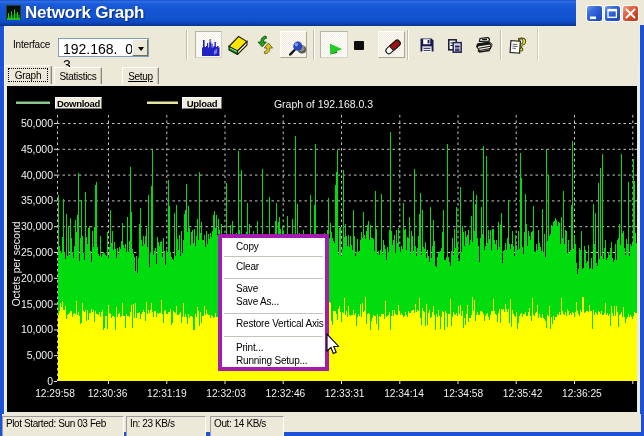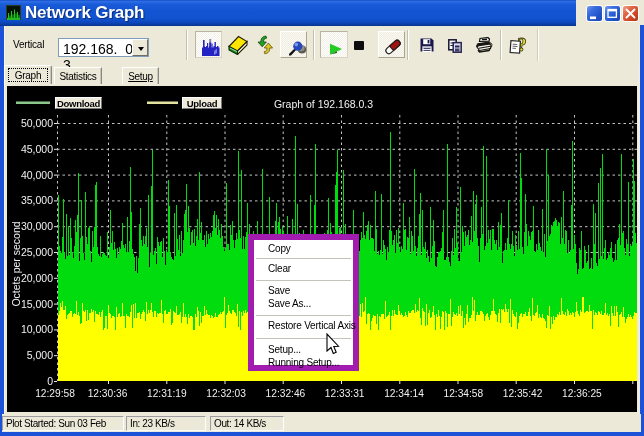--- a/index.html
+++ b/index.html
@@ -45,24 +45,24 @@
 
 #tabs { left:4px; top:65px; height:19px; font-size:10px; letter-spacing:-0.3px; }
 .tab { position:absolute; top:2px; height:17px; background:#ece9d8; border:1px solid #fff; border-bottom:none; border-right-color:#888; box-shadow:inset -1px 0 0 #c9c6b8; text-align:center; padding-top:2px; }
 #tab1 { left:0; top:0; width:48px; height:19px; border-top-left-radius:2px; border-top-right-radius:2px; z-index:2; }
 #tab1 .foc { position:absolute; left:3px; top:2px; right:3px; bottom:2px; border:1px dotted #000; padding-top:1px; }
 #tab2 { left:50px; width:48px; padding-top:3px;}
 #tab3 { left:118px; width:37px; padding-top:3px;text-decoration:underline;}
 
 
 #status { left:2px; right:3px; bottom:4px; height:18px; background:#ece9d8; font-size:10px; letter-spacing:-0.4px; }
-.pane { position:absolute; top:2px; height:15px; border:1px solid; border-color:#9d9da1 #fff #fff #9d9da1; padding:1px 0 12px 3px; background:#ece9d8; white-space:nowrap; overflow:hidden; }
-
-
-#menu { left:248px; top:234px; width:111px; height:137px; background:#fff; border:6px solid #a21caf; font-size:10px; letter-spacing:-0.2px; z-index:10; }
+.pane { position:absolute; top:2px; height:15px; border:1px solid; border-color:#9d9da1 #fff #fff #9d9da1; padding:1px 0 18px 3px; background:#ece9d8; white-space:nowrap; overflow:hidden; }
+
+
+#menu { left:218px; top:234px; width:111px; height:137px; background:#fff; border:4px solid #a21caf; font-size:10px; letter-spacing:-0.2px; z-index:10; }
 #menu .mi { position:absolute; left:14px; white-space:nowrap; }
 #menu .ms { position:absolute; left:2px; right:2px; height:1px; background:#c5c2bb; }
 </style>
 </head>
 <body>
 <div class="abs" id="bl"></div>
 <div class="abs" id="br"></div>
 <div class="abs" id="bb"></div>
 <div class="abs" id="blh"></div>
 <div class="abs" id="brh"></div>
@@ -90,21 +90,21 @@
         <rect x="3" y="3.5" width="8.4" height="7.8" fill="none" stroke="#fff" stroke-width="1.3"></rect>
         <line x1="3" y1="4.3" x2="11.4" y2="4.3" stroke="#fff" stroke-width="2.2"></line>
       </svg></div>
   <div class="wbtn" id="btncls"><svg width="15" height="15">
         <path d="M3.5 3.5 L11.5 11.5 M11.5 3.5 L3.5 11.5" stroke="#fff" stroke-width="1.9" stroke-linecap="round"></path>
       </svg></div>
 </div>
 
 <div class="abs" id="toolbar"></div>
 <div class="abs" id="tbedge"></div>
-<div class="abs lbl" id="iflabel">Vertical</div>
+<div class="abs lbl" id="iflabel">Interface</div>
 <div class="abs" id="combo">
     <span class="val">192.168.&nbsp; 0.&nbsp; 3</span>
     <span class="drop"></span>
   </div>
 
 <div class="abs sep" style="left:186px"></div>
 
 <div class="tbtn checked" style="left:195px">
 <svg width="25" height="25">
       <g fill="#2323c3">
@@ -302,21 +302,21 @@
 <div class="abs" id="menu">
   <div class="mi" style="top:3px">Copy</div>
   <div class="ms" style="top:18px"></div>
   <div class="mi" style="top:23px">Clear</div>
   <div class="ms" style="top:40px"></div>
   <div class="mi" style="top:45px">Save</div>
   <div class="mi" style="top:58px">Save As...</div>
   <div class="ms" style="top:75px"></div>
   <div class="mi" style="top:80px">Restore Vertical Axis</div>
   <div class="ms" style="top:98px"></div>
-  <div class="mi" style="top:104px">Setup...</div>
+  <div class="mi" style="top:104px">Print...</div>
   <div class="mi" style="top:117px">Running Setup...</div>
 </div>
 <svg class="abs" style="left:326px;top:333px;z-index:11" width="15" height="25">
     <polygon points="1,1 1,18 5,14.5 7.3,20.5 10.2,19.2 7.8,13.5 12.5,13.2" fill="#fff" stroke="#000" stroke-width="1.1"></polygon>
   </svg>
 
 <div class="abs" id="status">
   <div class="pane" style="left:0px;width:122px;">Plot Started: Sun 03 Feb</div>
   <div class="pane" style="left:124px;width:80px;">In: 23 KB/s</div>
   <div class="pane" style="left:208px;width:74px;">Out: 14 KB/s</div>

